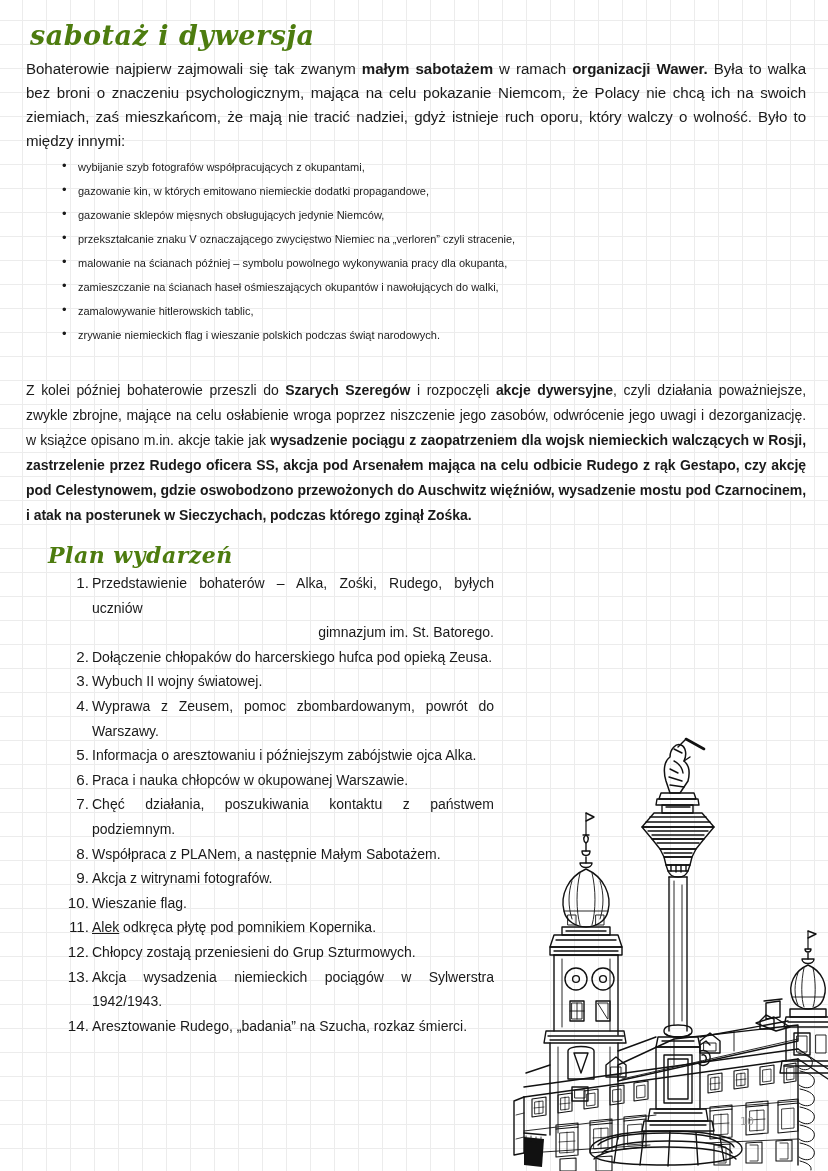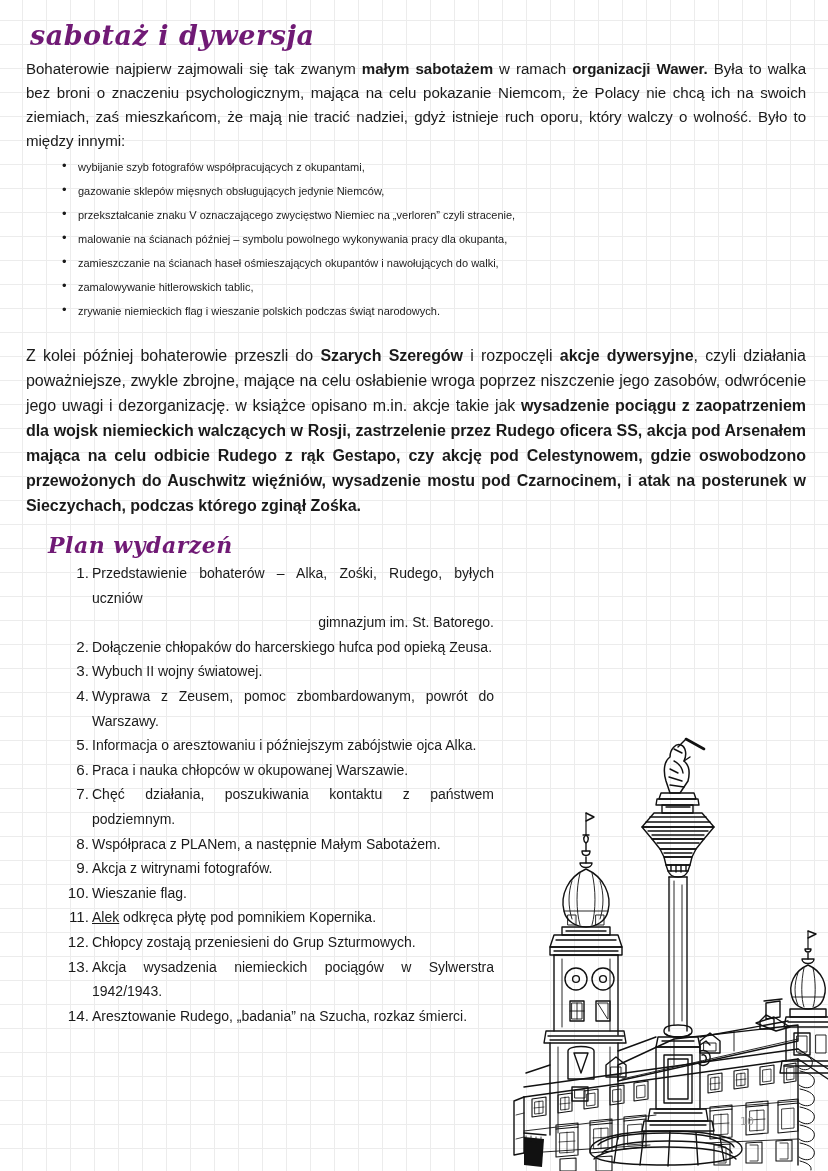--- a/index.html
+++ b/index.html
@@ -41,21 +41,21 @@
     z-index: 2;
     padding: 22px 22px 0 26px;
   }
 
   h1.script-heading, h2.script-heading {
     margin: 0;
     font-family: "DejaVu Serif", serif;
     font-weight: bold;
     font-style: italic;
     letter-spacing: 0.5px;
-    color: #701a75;
+    color: #4d7c0f;
     line-height: 1;
   }
   h1.script-heading {
     font-size: 27px;
     padding-left: 4px;
     padding-bottom: 8px;
   }
   h2.script-heading {
     font-size: 22px;
     padding-left: 22px;
@@ -66,22 +66,22 @@
   p.body-par {
     margin: 0;
     font-size: 15.1px;
     line-height: 24px;
     text-align: justify;
     text-justify: inter-word;
     letter-spacing: -0.05px;
   }
 
   p.par-emph {
-    margin-top: 20px;
-    font-size: 16px;
+    margin-top: 31px;
+    font-size: 14px;
     line-height: 25px;
   }
 
   .b { font-weight: bold; }
   .u { text-decoration: underline; }
 
   ul.bullets {
     list-style: none;
     margin: 2px 0 0 0;
     padding: 0 0 0 36px;
@@ -465,20 +465,21 @@
   <div class="content">
 
     <h1 class="script-heading">sabotaż i dywersja</h1>
 
     <p class="body-par">
       <span>Bohaterowie najpierw zajmowali się tak zwanym </span><span class="b">małym sabotażem</span><span> w ramach </span><span class="b">organizacji Wawer.</span><span> Była to walka bez broni o znaczeniu psychologicznym, mająca na celu pokazanie Niemcom, że Polacy nie chcą ich na swoich ziemiach, zaś mieszkańcom, że mają nie tracić nadziei, gdyż istnieje ruch oporu, który walczy o wolność. Było to między innymi:</span>
     </p>
 
     <ul class="bullets">
       <li>wybijanie szyb fotografów współpracujących z okupantami,</li>
+      <li>gazowanie kin, w których emitowano niemieckie dodatki propagandowe,</li>
       <li>gazowanie sklepów mięsnych obsługujących jedynie Niemców,</li>
       <li>przekształcanie znaku V oznaczającego zwycięstwo Niemiec na „verloren” czyli stracenie,</li>
       <li>malowanie na ścianach później – symbolu powolnego wykonywania pracy dla okupanta,</li>
       <li>zamieszczanie na ścianach haseł ośmieszających okupantów i nawołujących do walki,</li>
       <li>zamalowywanie hitlerowskich tablic,</li>
       <li>zrywanie niemieckich flag i wieszanie polskich podczas świąt narodowych.</li>
     </ul>
 
     <p class="body-par par-emph">
       <span>Z kolei później bohaterowie przeszli do </span><span class="b">Szarych Szeregów</span><span> i rozpoczęli </span><span class="b">akcje dywersyjne</span><span>, czyli działania poważniejsze, zwykle zbrojne, mające na celu osłabienie wroga poprzez niszczenie jego zasobów, odwrócenie jego uwagi i dezorganizację. w książce opisano m.in. akcje takie jak </span><span class="b">wysadzenie pociągu z zaopatrzeniem dla wojsk niemieckich walczących w Rosji, zastrzelenie przez Rudego oficera SS, akcja pod Arsenałem mająca na celu odbicie Rudego z rąk Gestapo, czy akcję pod Celestynowem, gdzie oswobodzono przewożonych do Auschwitz więźniów, wysadzenie mostu pod Czarnocinem, i atak na posterunek w Sieczychach, podczas którego zginął Zośka.</span>

